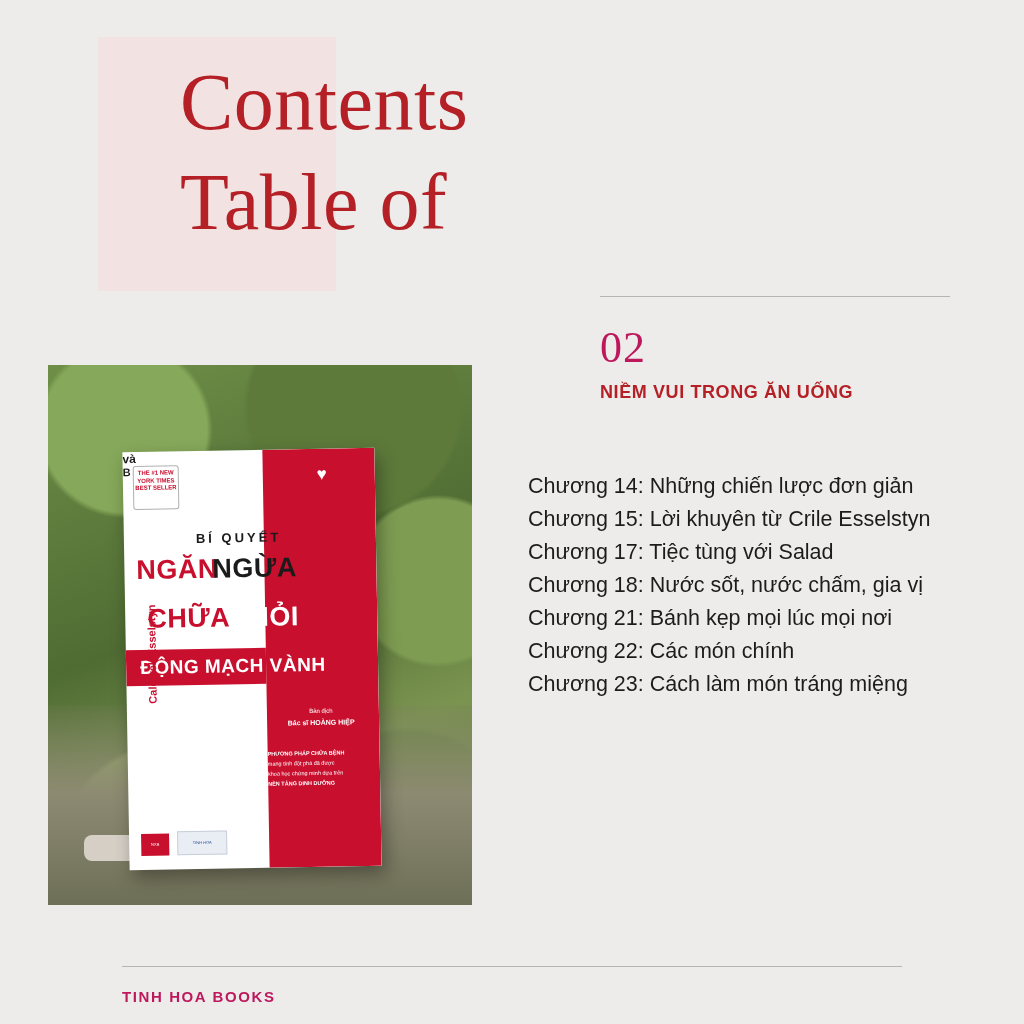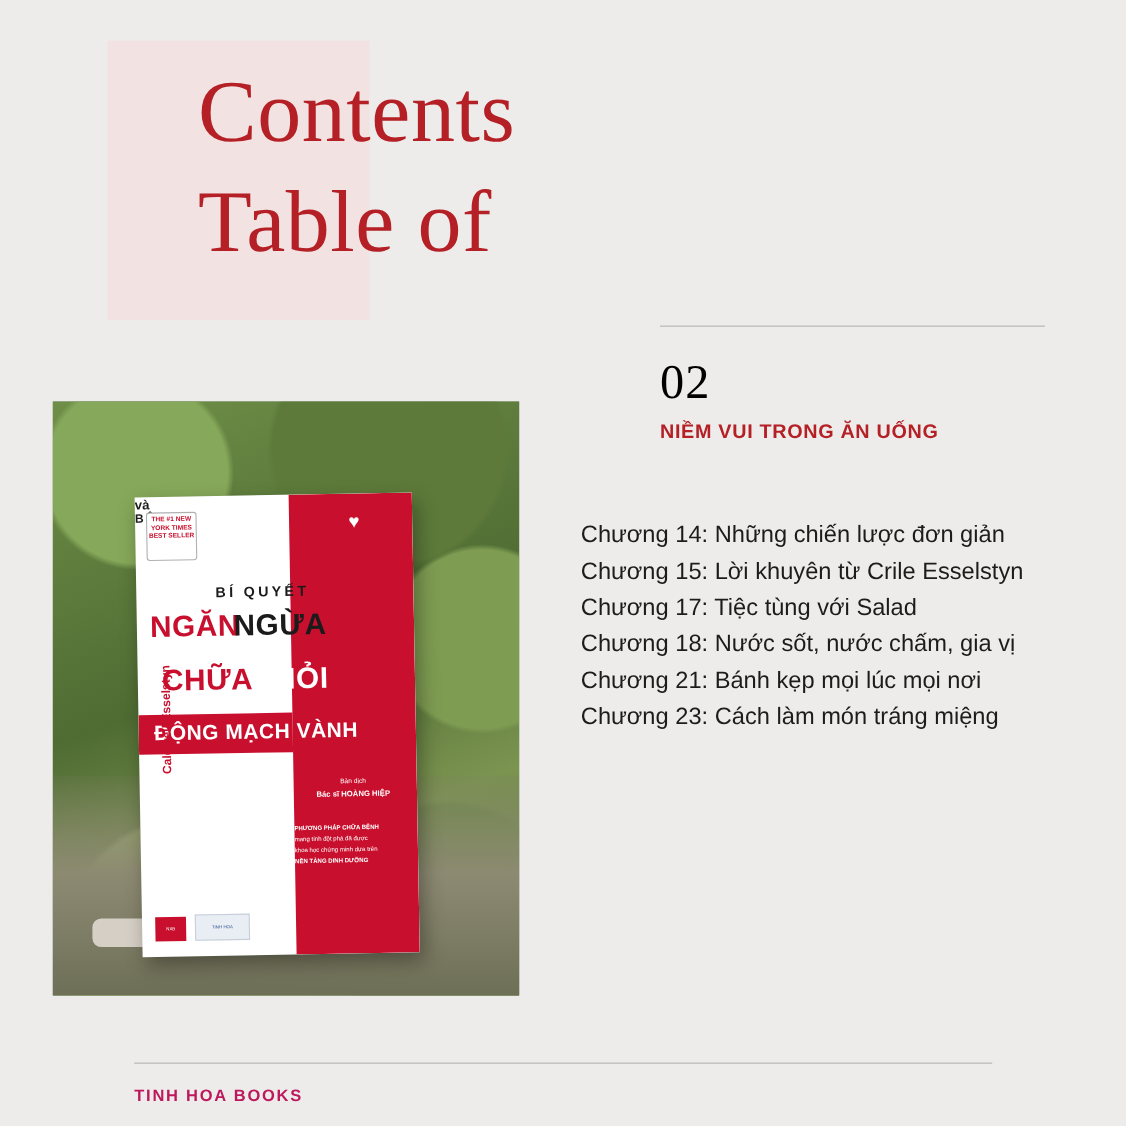--- a/index.html
+++ b/index.html
@@ -225,21 +225,21 @@
     width: 350px;
     height: 1px;
     background: #b7b3af;
   }
   #section-number {
     position: absolute;
     left: 600px;
     top: 322px;
     font-family: "Liberation Serif", serif;
     font-size: 44px;
-    color: #000000;
+    color: #be185d;
     letter-spacing: 1px;
   }
   #section-title {
     position: absolute;
     left: 600px;
     top: 382px;
     font-size: 18px;
     font-weight: bold;
     color: #b42025;
     letter-spacing: 0.6px;
@@ -324,17 +324,18 @@
 <div id="rule-top"></div>
 <div id="section-number">02</div>
 <div id="section-title">NIỀM VUI TRONG ĂN UỐNG</div>
 
 <div id="chapter-list">
     <div class="chapter-item">Chương 14: Những chiến lược đơn giản</div>
     <div class="chapter-item"> Chương 15: Lời khuyên từ Crile Esselstyn</div>
     <div class="chapter-item">Chương 17: Tiệc tùng với Salad</div>
     <div class="chapter-item">Chương 18: Nước sốt, nước chấm, gia vị</div>
     <div class="chapter-item">Chương 21: Bánh kẹp mọi lúc mọi nơi</div>
+    <div class="chapter-item">Chương 22: Các món chính</div>
     <div class="chapter-item">Chương 23: Cách làm món tráng miệng</div>
   </div>
 
 <div id="rule-bottom"></div>
 <div id="footer-brand">TINH HOA BOOKS</div>
 
 </body></html>

